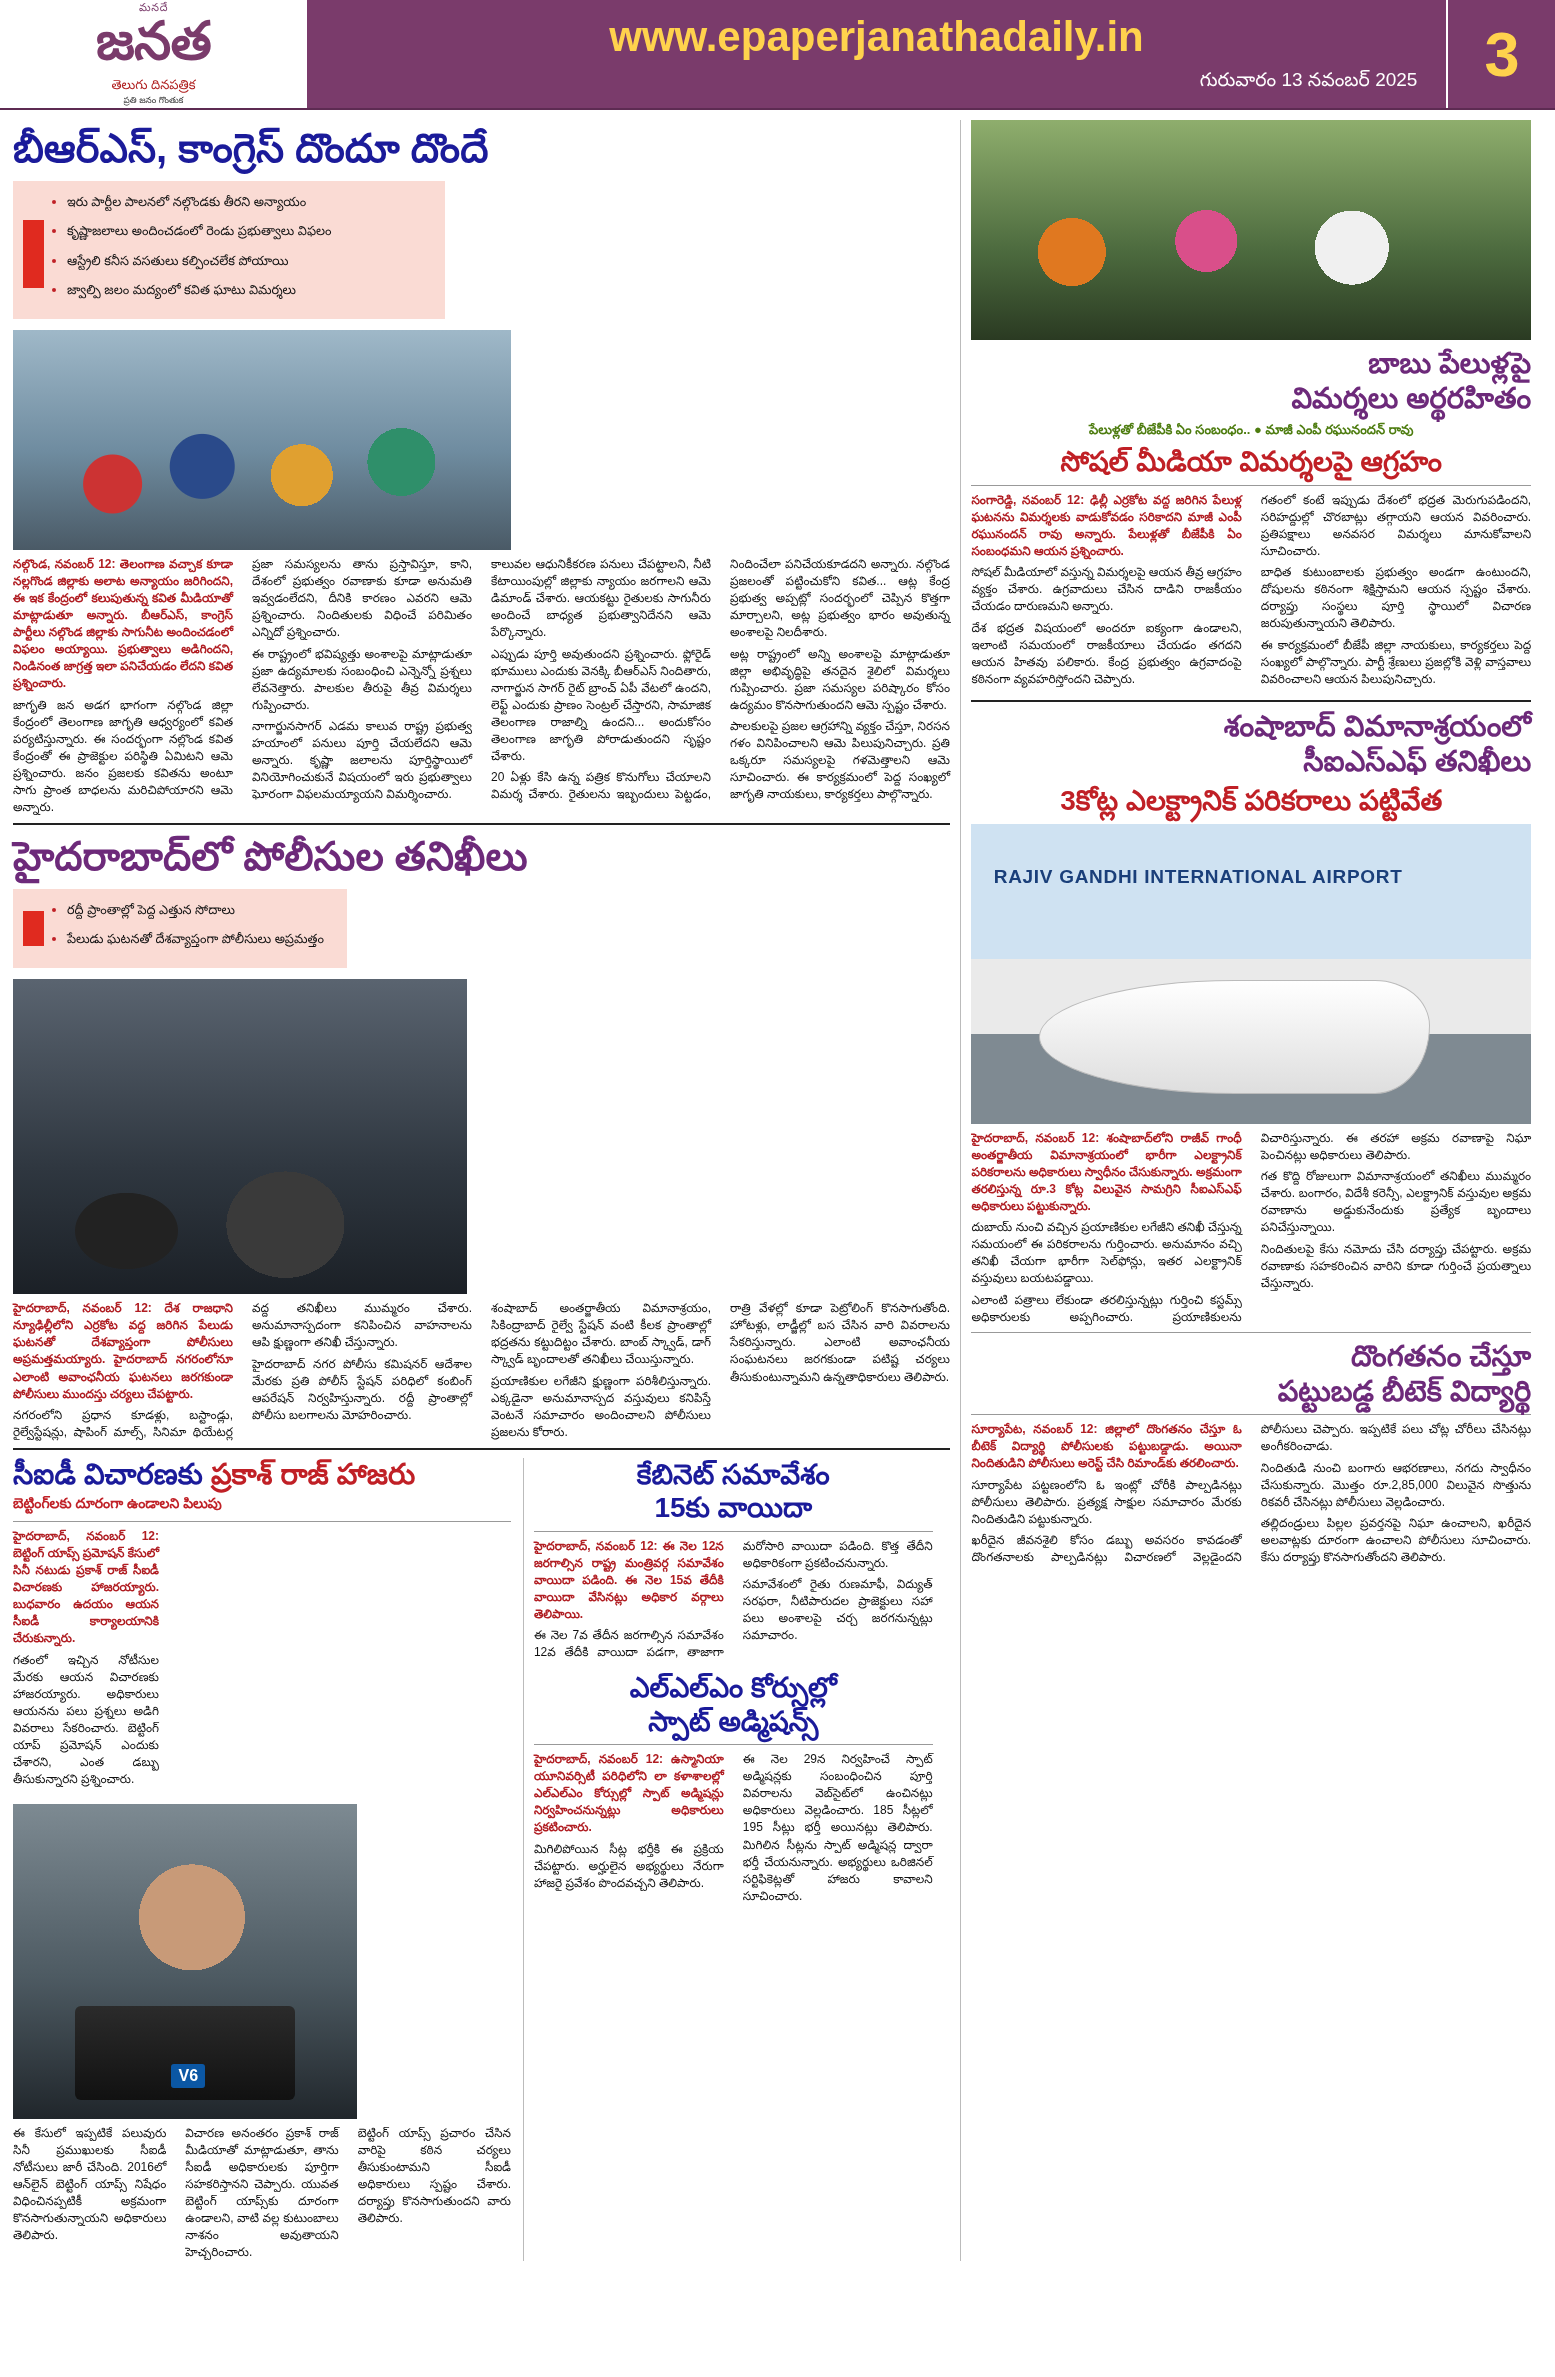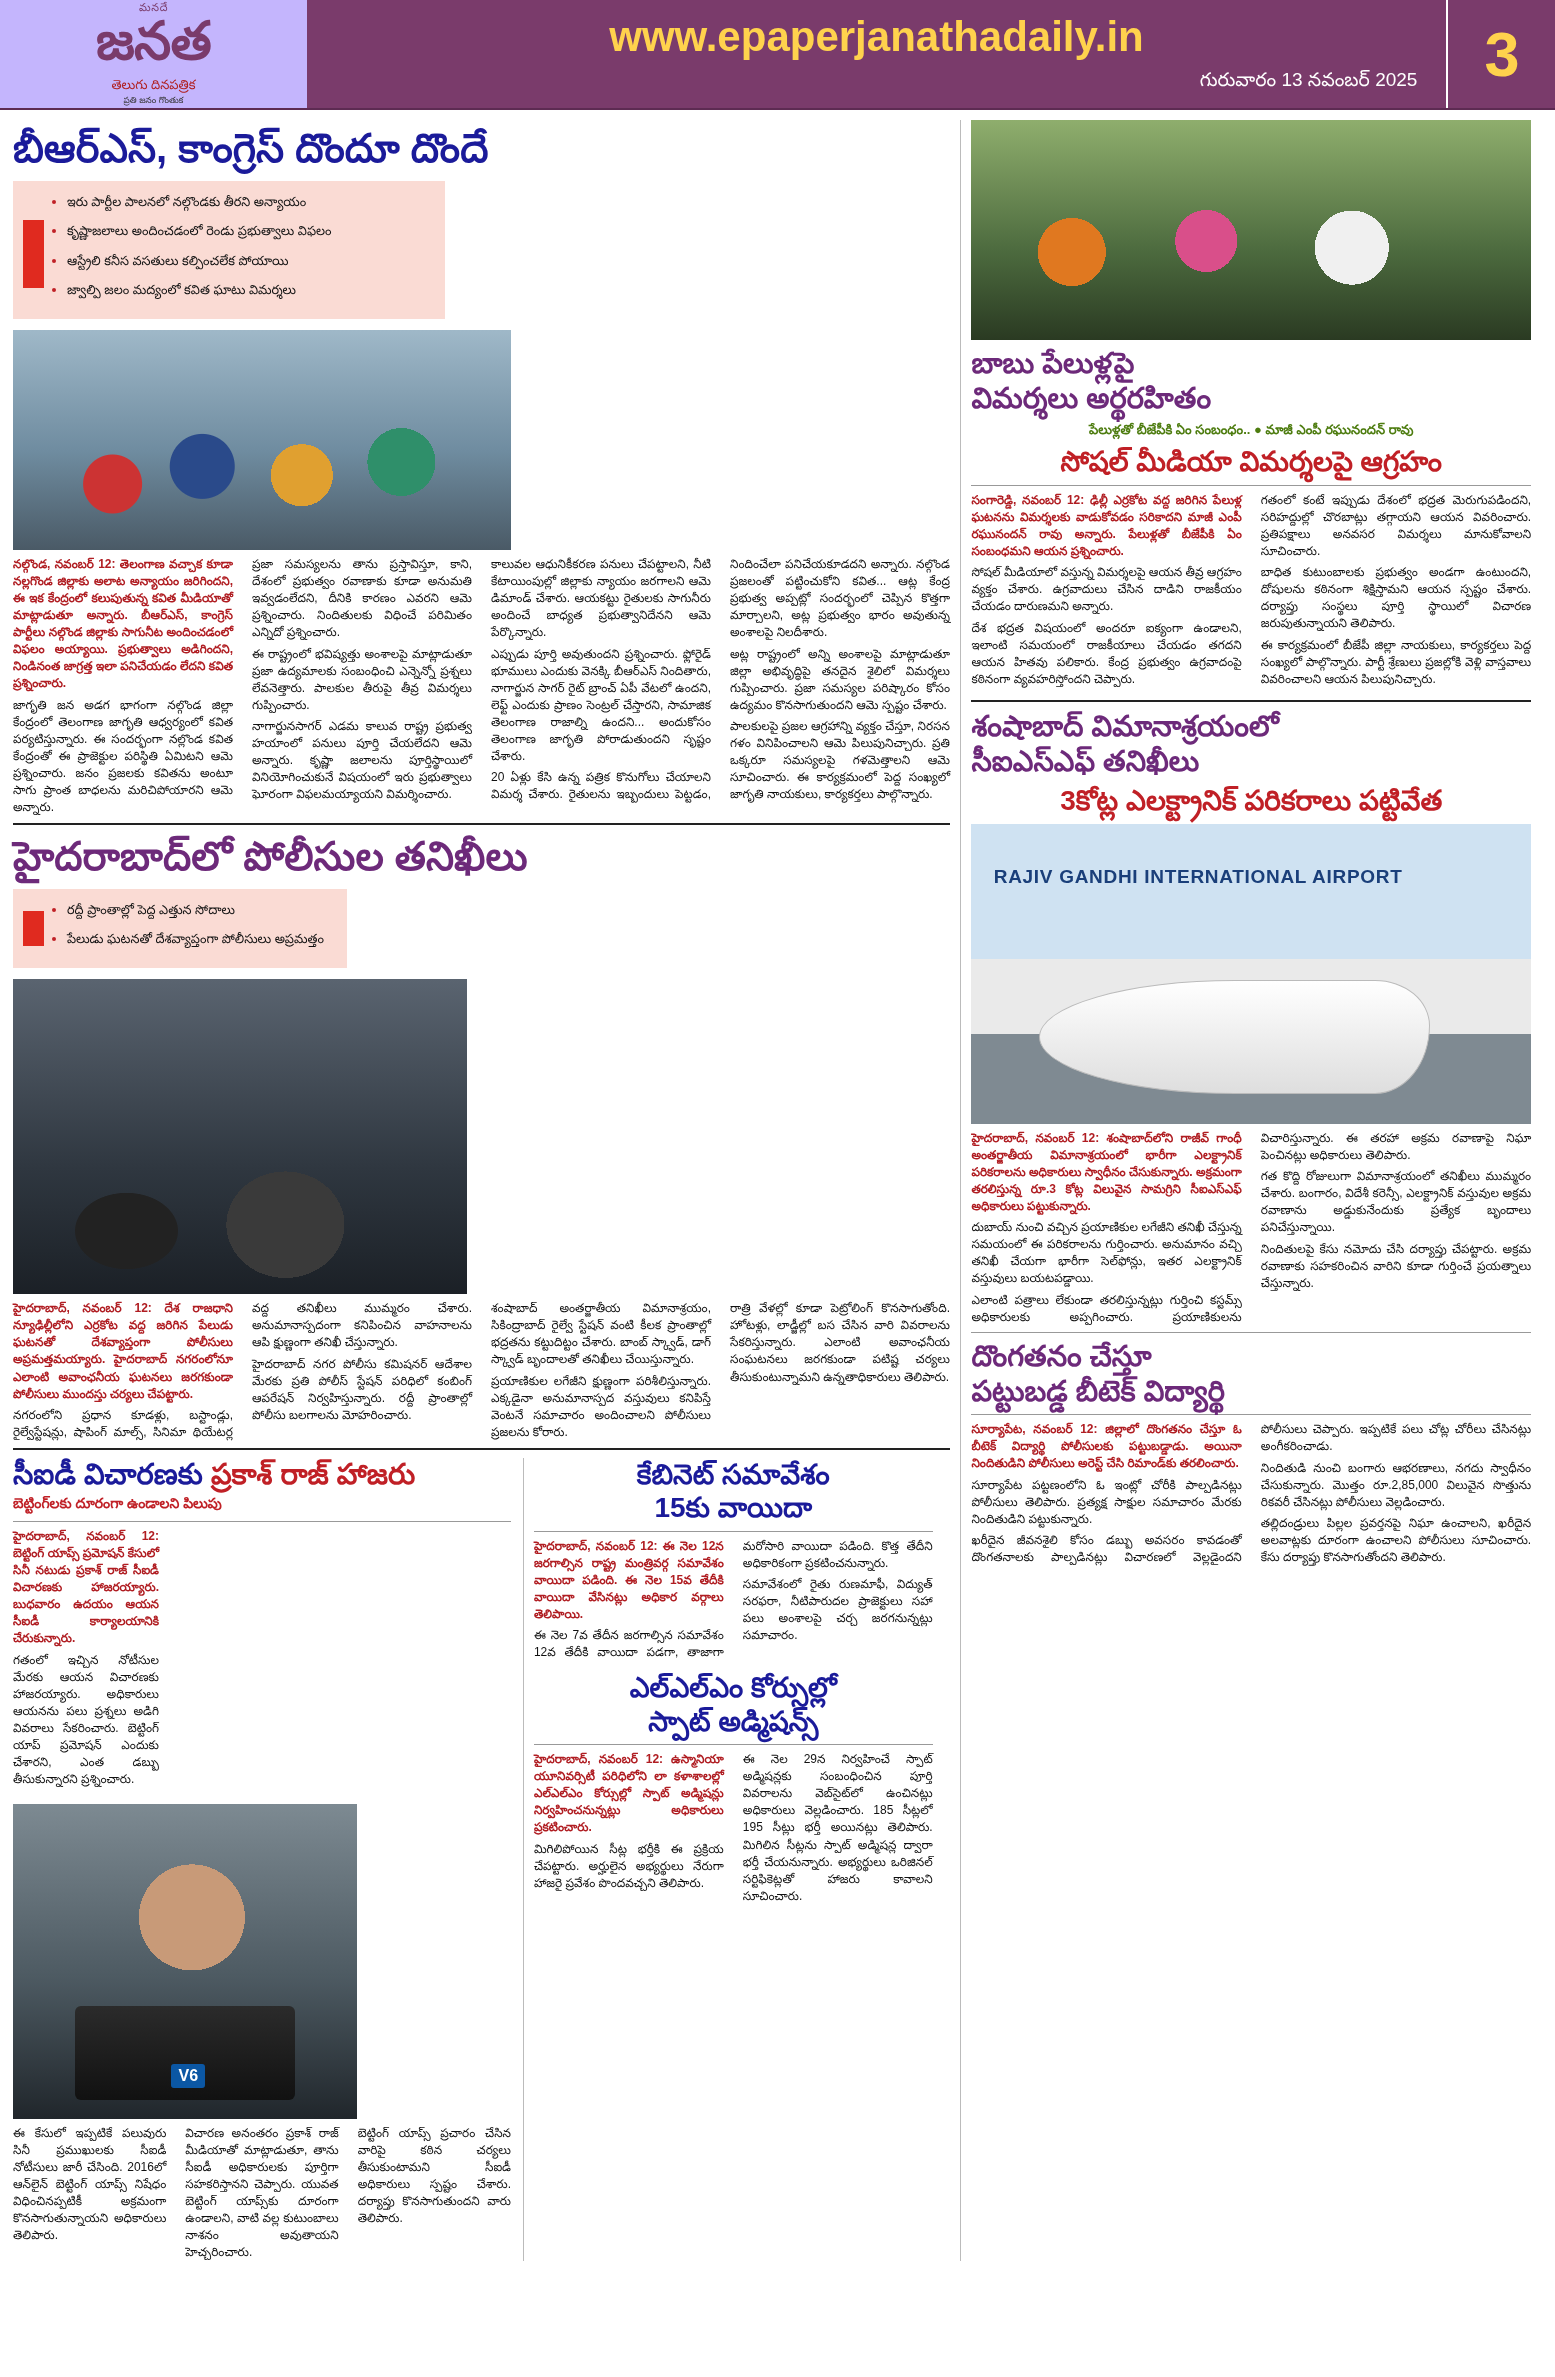--- a/index.html
+++ b/index.html
@@ -20,21 +20,21 @@
 
   
   .masthead {
     display: flex;
     align-items: stretch;
     background: #7a3b6b;
     height: 110px;
     border-bottom: 2.2px solid #5d2b52;
   }
   .masthead-logo {
-    background: #c4b5fd;
+    background: #ffffff;
     width: 307px;
     display: flex;
     align-items: center;
     justify-content: center;
     flex-direction: column;
     padding: 4.4px 7.3px;
   }
   .logo-small {
     font-size: 11px;
     color: #7a3b6b;
@@ -231,21 +231,21 @@
   .bottom-grid { display:flex; gap:11.7px; margin-top: 7.3px; }
   .bg-col1 { width: 498px; }
   .bg-col2 { width: 410px; border-left: 1.5px solid #bbb; padding-left: 10.2px;}
 
   .headline-mid {
     font-size: 29px; font-weight: bold; color:#1b1b9a; line-height:1.15;
   }
   .headline-mid .red { color:#c02026; }
   .subline { font-size: 14px; color:#c02026; font-weight:bold; margin-top:4.4px; }
   .headline-center-blue { font-size: 28px; font-weight:bold; color:#1b1b9a; text-align:center; line-height:1.2;}
-  .headline-center-purple { font-size: 29px; font-weight:bold; color:#6d2a7a; text-align:left; line-height:1.2;}
+  .headline-center-purple { font-size: 29px; font-weight:bold; color:#6d2a7a; text-align:right; line-height:1.2;}
 </style>
 </head>
 <body>
 
 <div class="page">
 
   <div class="masthead">
     <div class="masthead-logo">
       <div class="logo-small">మనదే</div>
       <div class="logo-main">జనత</div>

